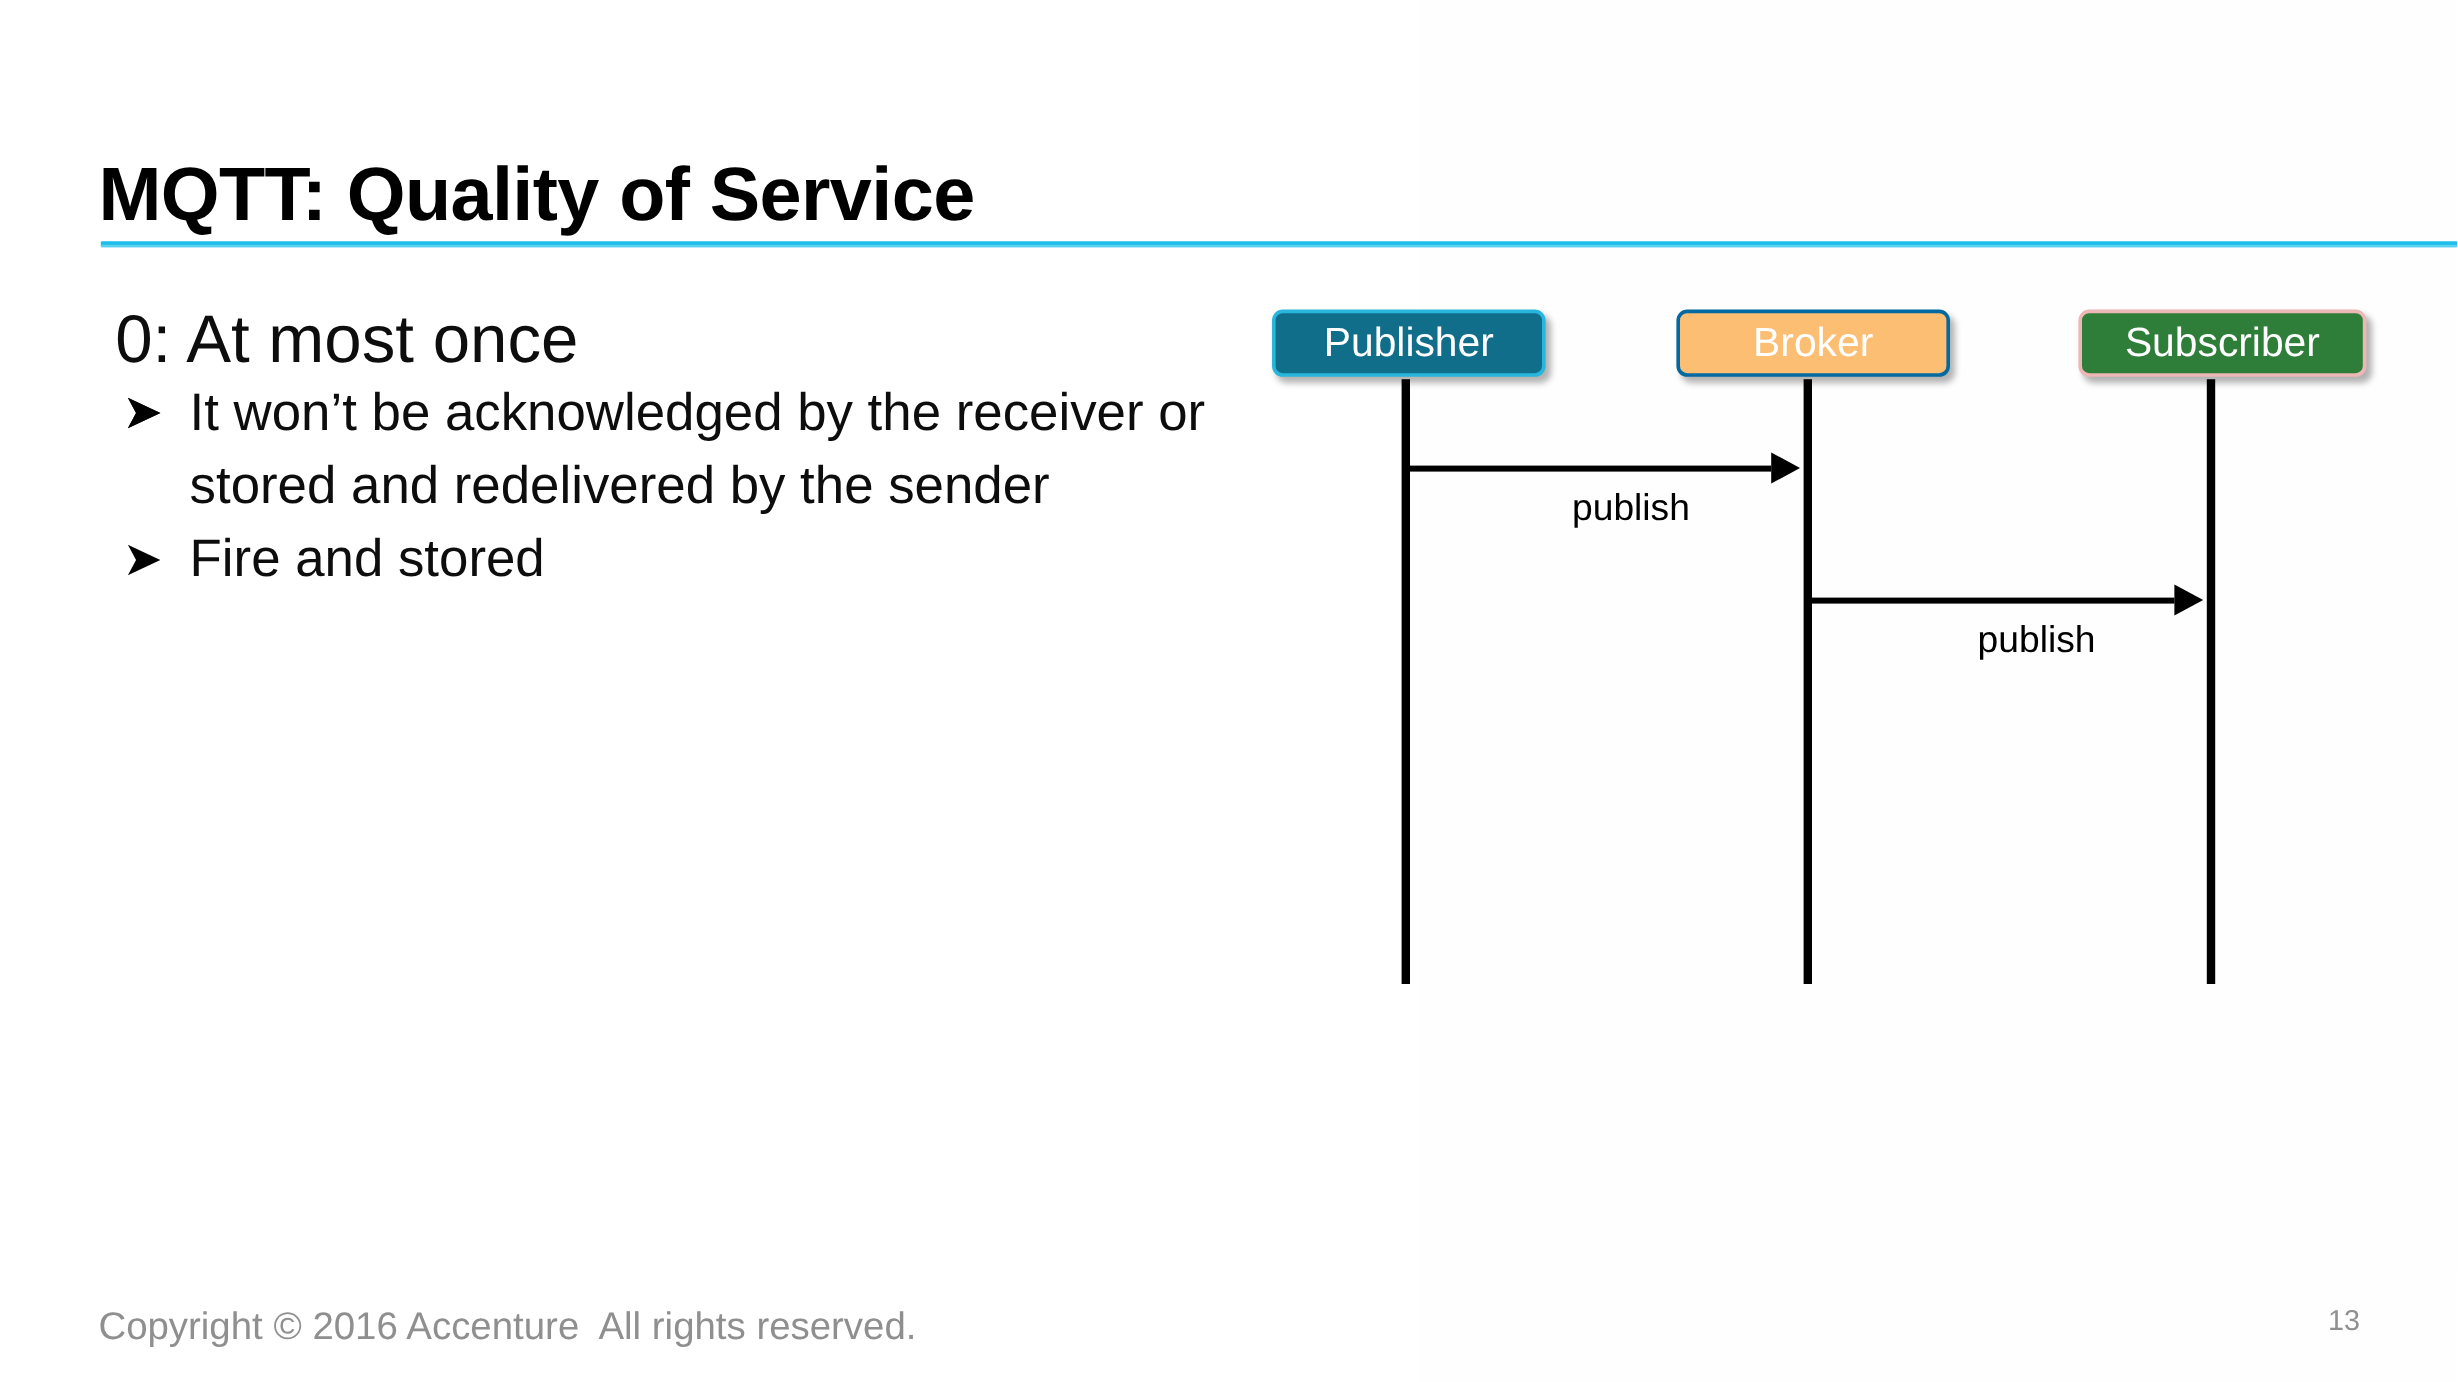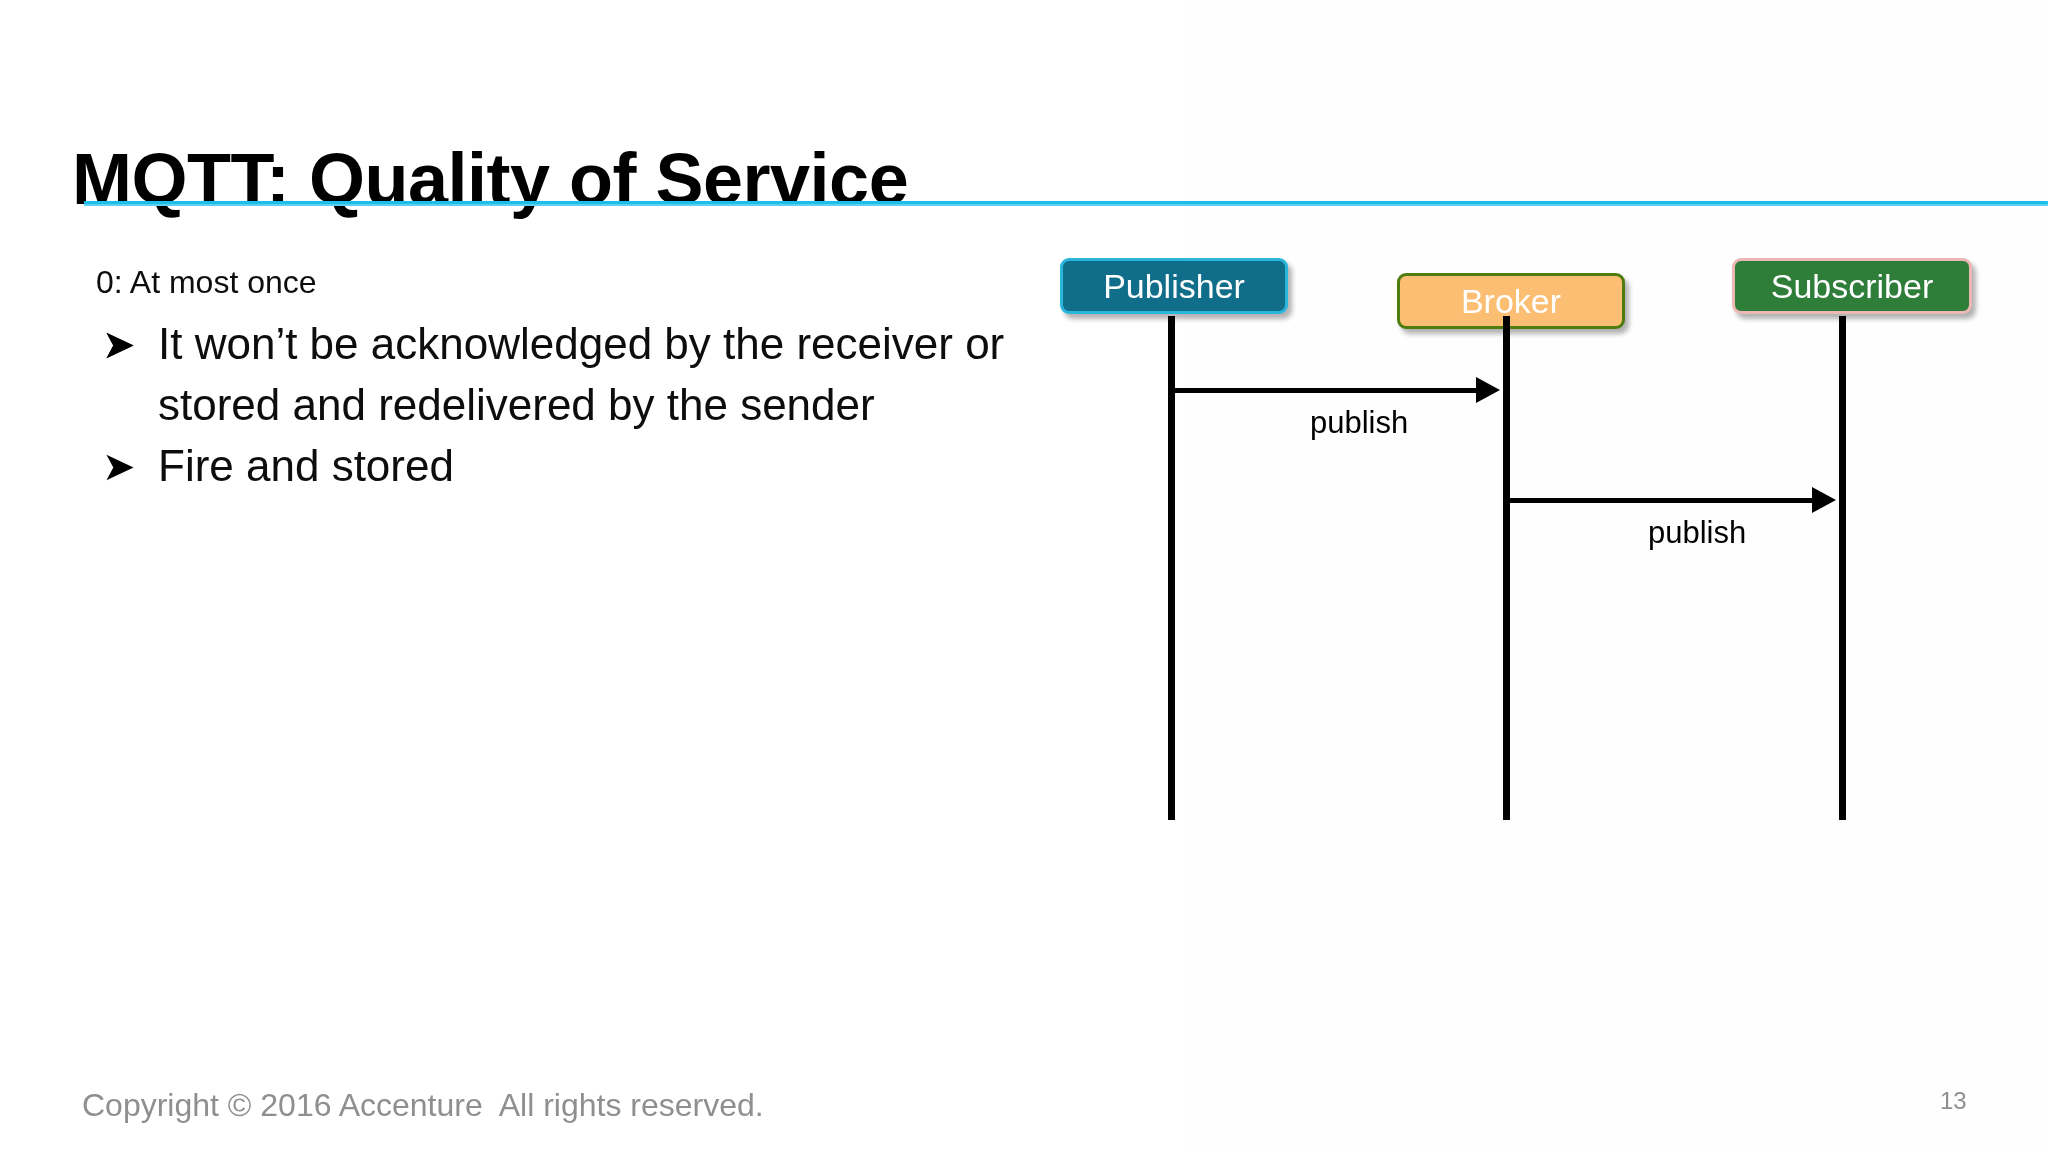--- a/index.html
+++ b/index.html
@@ -25,29 +25,28 @@
     top: 0px;
     width: 865px;
     height: 1152px;
     background: #fefefe;
     pointer-events: none;
   }
 
   
   .title {
     position: absolute;
-    left: 72px;
+    left: 82px;
     top: 126px;
-    font-size: 72px;
+    font-size: 63px;
     font-weight: bold;
     color: #000000;
     letter-spacing: -0.5px;
     white-space: nowrap;
     font-family: "Liberation Sans", sans-serif;
-    margin-top: 12px;
   }
   .title-rule {
     position: absolute;
     left: 84px;
     top: 201px;
     width: 1964px;
     height: 5px;
     background: #1EBEEB;
     border-radius: 1px;
   }
@@ -61,21 +60,21 @@
   }
 
   
   .body-block {
     position: absolute;
     left: 96px;
     top: 252px;
     width: 930px;
   }
   .lead-line {
-    font-size: 32px;
+    font-size: 56px;
     line-height: 61px;
     color: #0d0d0d;
     font-family: "Liberation Sans", sans-serif;
   }
   .bullet-list {
     margin: 0;
     padding: 0;
     list-style: none;
   }
   .bullet-item {
@@ -120,24 +119,24 @@
   .node-publisher {
     left: 20px;
     top: 8px;
     width: 228px;
     background: #116E8A;
     border: 3px solid #29B6DC;
     text-align: center;
   }
   .node-broker {
     left: 357px;
-    top: 23px;
+    top: 8px;
     width: 228px;
     background: #FBBE72;
-    border: 3px solid #4d7c0f;
+    border: 3px solid #0369a1;
   }
   .node-subscriber {
     left: 692px;
     top: 8px;
     width: 240px;
     background: #2E7D39;
     border: 3px solid #EDB7B5;
     text-align: center;
   }
 

